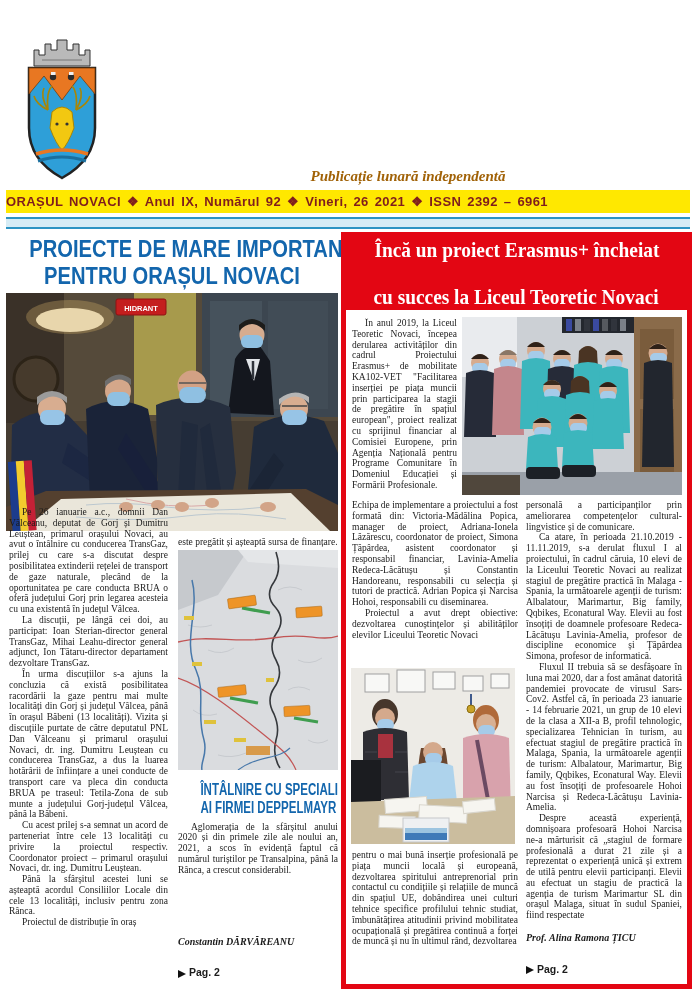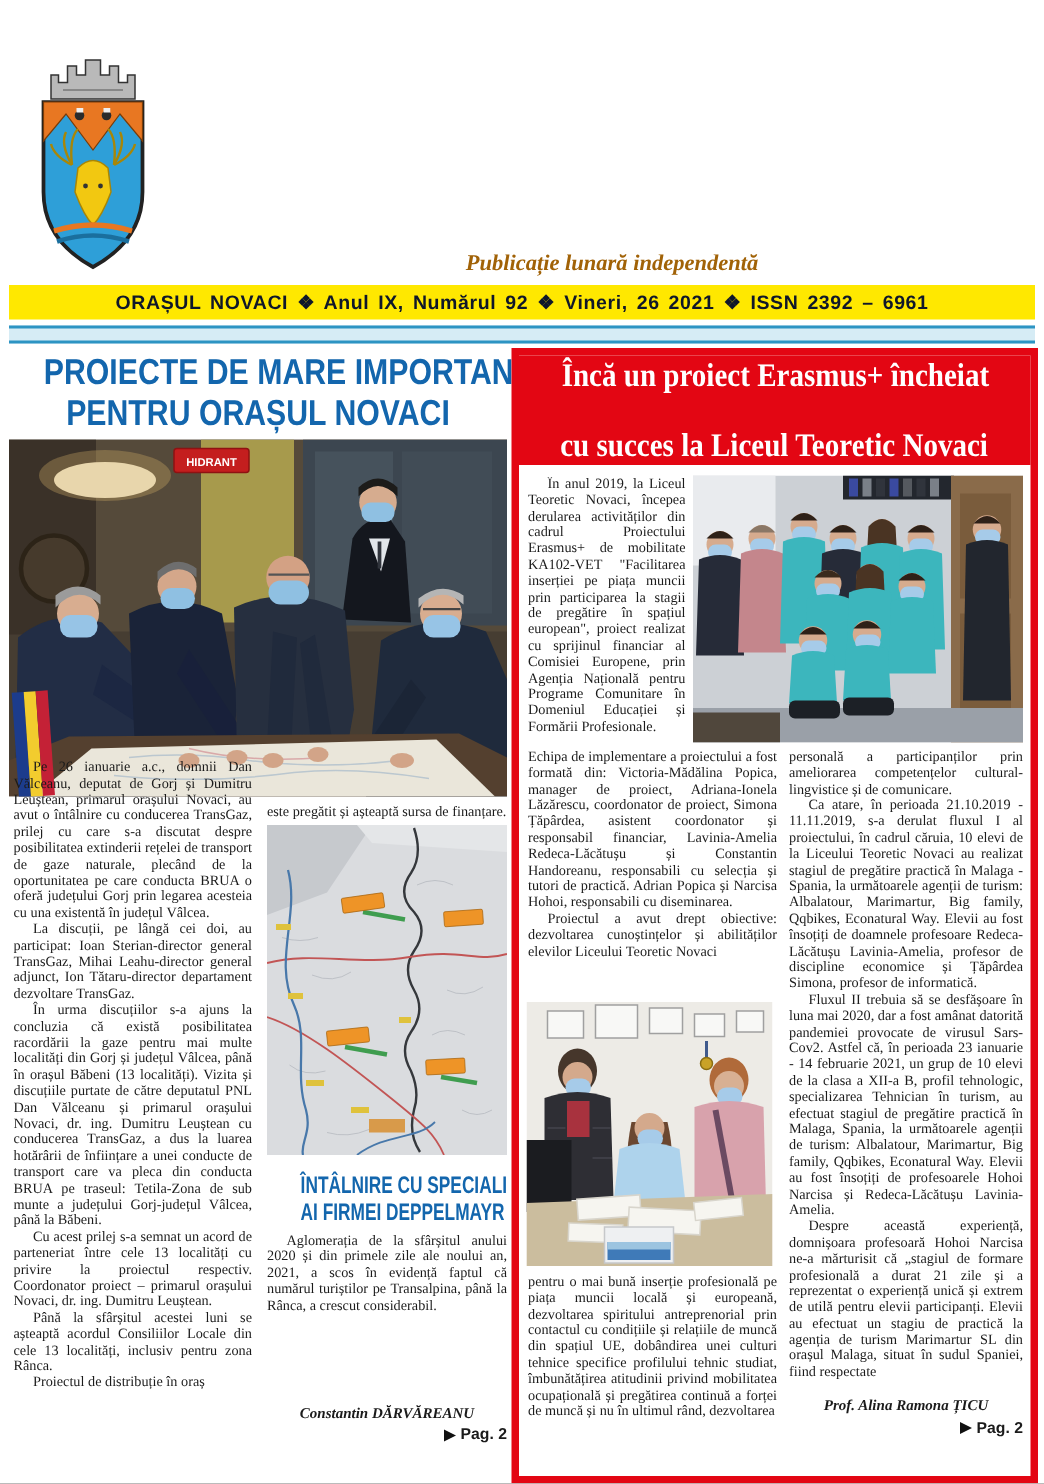--- a/index.html
+++ b/index.html
@@ -8,42 +8,42 @@
   
   .crest{position:absolute;left:24px;top:32px;width:76px;height:150px;}
   .mast-title{position:absolute;left:88px;top:28px;width:606px;height:146px;overflow:visible;}
   .mast-title span{display:inline-block;font-family:"Liberation Sans",sans-serif;font-weight:bold;
         font-size:132px;line-height:146px;color:#1272b6;white-space:nowrap;letter-spacing:-2px;
         transform:scaleX(0.68);transform-origin:left top;
         text-shadow:-8px -7px 0 #ffd800,-16px -13px 0 #e30613;}
   .mast-sub{position:absolute;left:130px;right:10px;top:168px;text-align:center;
         font-style:italic;font-weight:bold;font-size:15px;color:#a16207;}
   .info-bar{position:absolute;left:6px;right:6px;top:190px;height:23px;background:#ffe800;
-        text-align:center;line-height:23px;font-family:"Liberation Sans",sans-serif;
-        font-weight:bold;font-size:13px;color:#0f172a;letter-spacing:.4px;word-spacing:2px;}
+        text-align:left;line-height:23px;font-family:"Liberation Sans",sans-serif;
+        font-weight:bold;font-size:13px;color:#7f1d1d;letter-spacing:.4px;word-spacing:2px;}
   .dbl-line{position:absolute;left:6px;right:6px;top:217px;height:8px;background:#d6ecf5;
         border-top:2px solid #2d94c3;border-bottom:2px solid #2d94c3;}
   
   .l-head{position:absolute;left:2px;top:235px;width:340px;text-align:center;color:#1366ad;
         font-family:"Liberation Sans",sans-serif;font-weight:bold;font-size:24px;line-height:27px;}
   .l-head div{white-space:nowrap;transform:scaleX(0.84);transform-origin:center;}
   .photo1{position:absolute;left:6px;top:293px;width:332px;height:238px;}
   .body-col{font-size:9.5px;line-height:10.8px;text-align:justify;}
   .body-col p{margin:0;text-indent:13px;}
   .body-col p.cont{text-indent:0;}
   .col1L{position:absolute;left:9px;top:507px;width:159px;height:450px;overflow:hidden;}
   .col2L{position:absolute;left:178px;top:537px;width:160px;height:450px;overflow:hidden;}
   .mapimg{width:160px;height:220px;margin-top:2px;}
   .m-head{margin-top:8px;text-align:center;color:#1366ad;font-family:"Liberation Sans",sans-serif;
         font-weight:bold;font-size:16px;line-height:18px;}
   .m-head div{white-space:nowrap;transform:scaleX(0.72);transform-origin:center;}
   .m-paras{margin-top:5px;height:112px;overflow:hidden;}
-  .byline{text-align:center;font-weight:bold;font-style:italic;font-size:10px;margin-top:3px;}
-  .pageref{text-align:right;font-family:"Liberation Sans",sans-serif;font-weight:bold;
-        font-size:10.5px;margin-top:3px;}
+  .byline{text-align:left;font-weight:bold;font-style:italic;font-size:10px;margin-top:3px;}
+  .pageref{font-family:"Liberation Sans",sans-serif;font-weight:bold;
+        font-size:10.5px;margin-top:20px;}
   .tri{display:inline-block;width:0;height:0;border-left:8px solid #111;
         border-top:4px solid transparent;border-bottom:4px solid transparent;margin-right:3px;
         vertical-align:middle;}
   
   .frameR{position:absolute;left:341px;top:232px;width:351px;height:757px;box-sizing:border-box;
         border:5px solid #e30613;background:#fff;}
   .r-headbox{height:73px;background:#e30613;display:flex;flex-direction:column;
         justify-content:space-between;align-items:center;}
   .r-headbox div{color:#fff;font-family:"Liberation Serif",serif;font-weight:bold;font-size:22px;
         line-height:26px;white-space:nowrap;transform:scaleX(0.88);transform-origin:center;}

